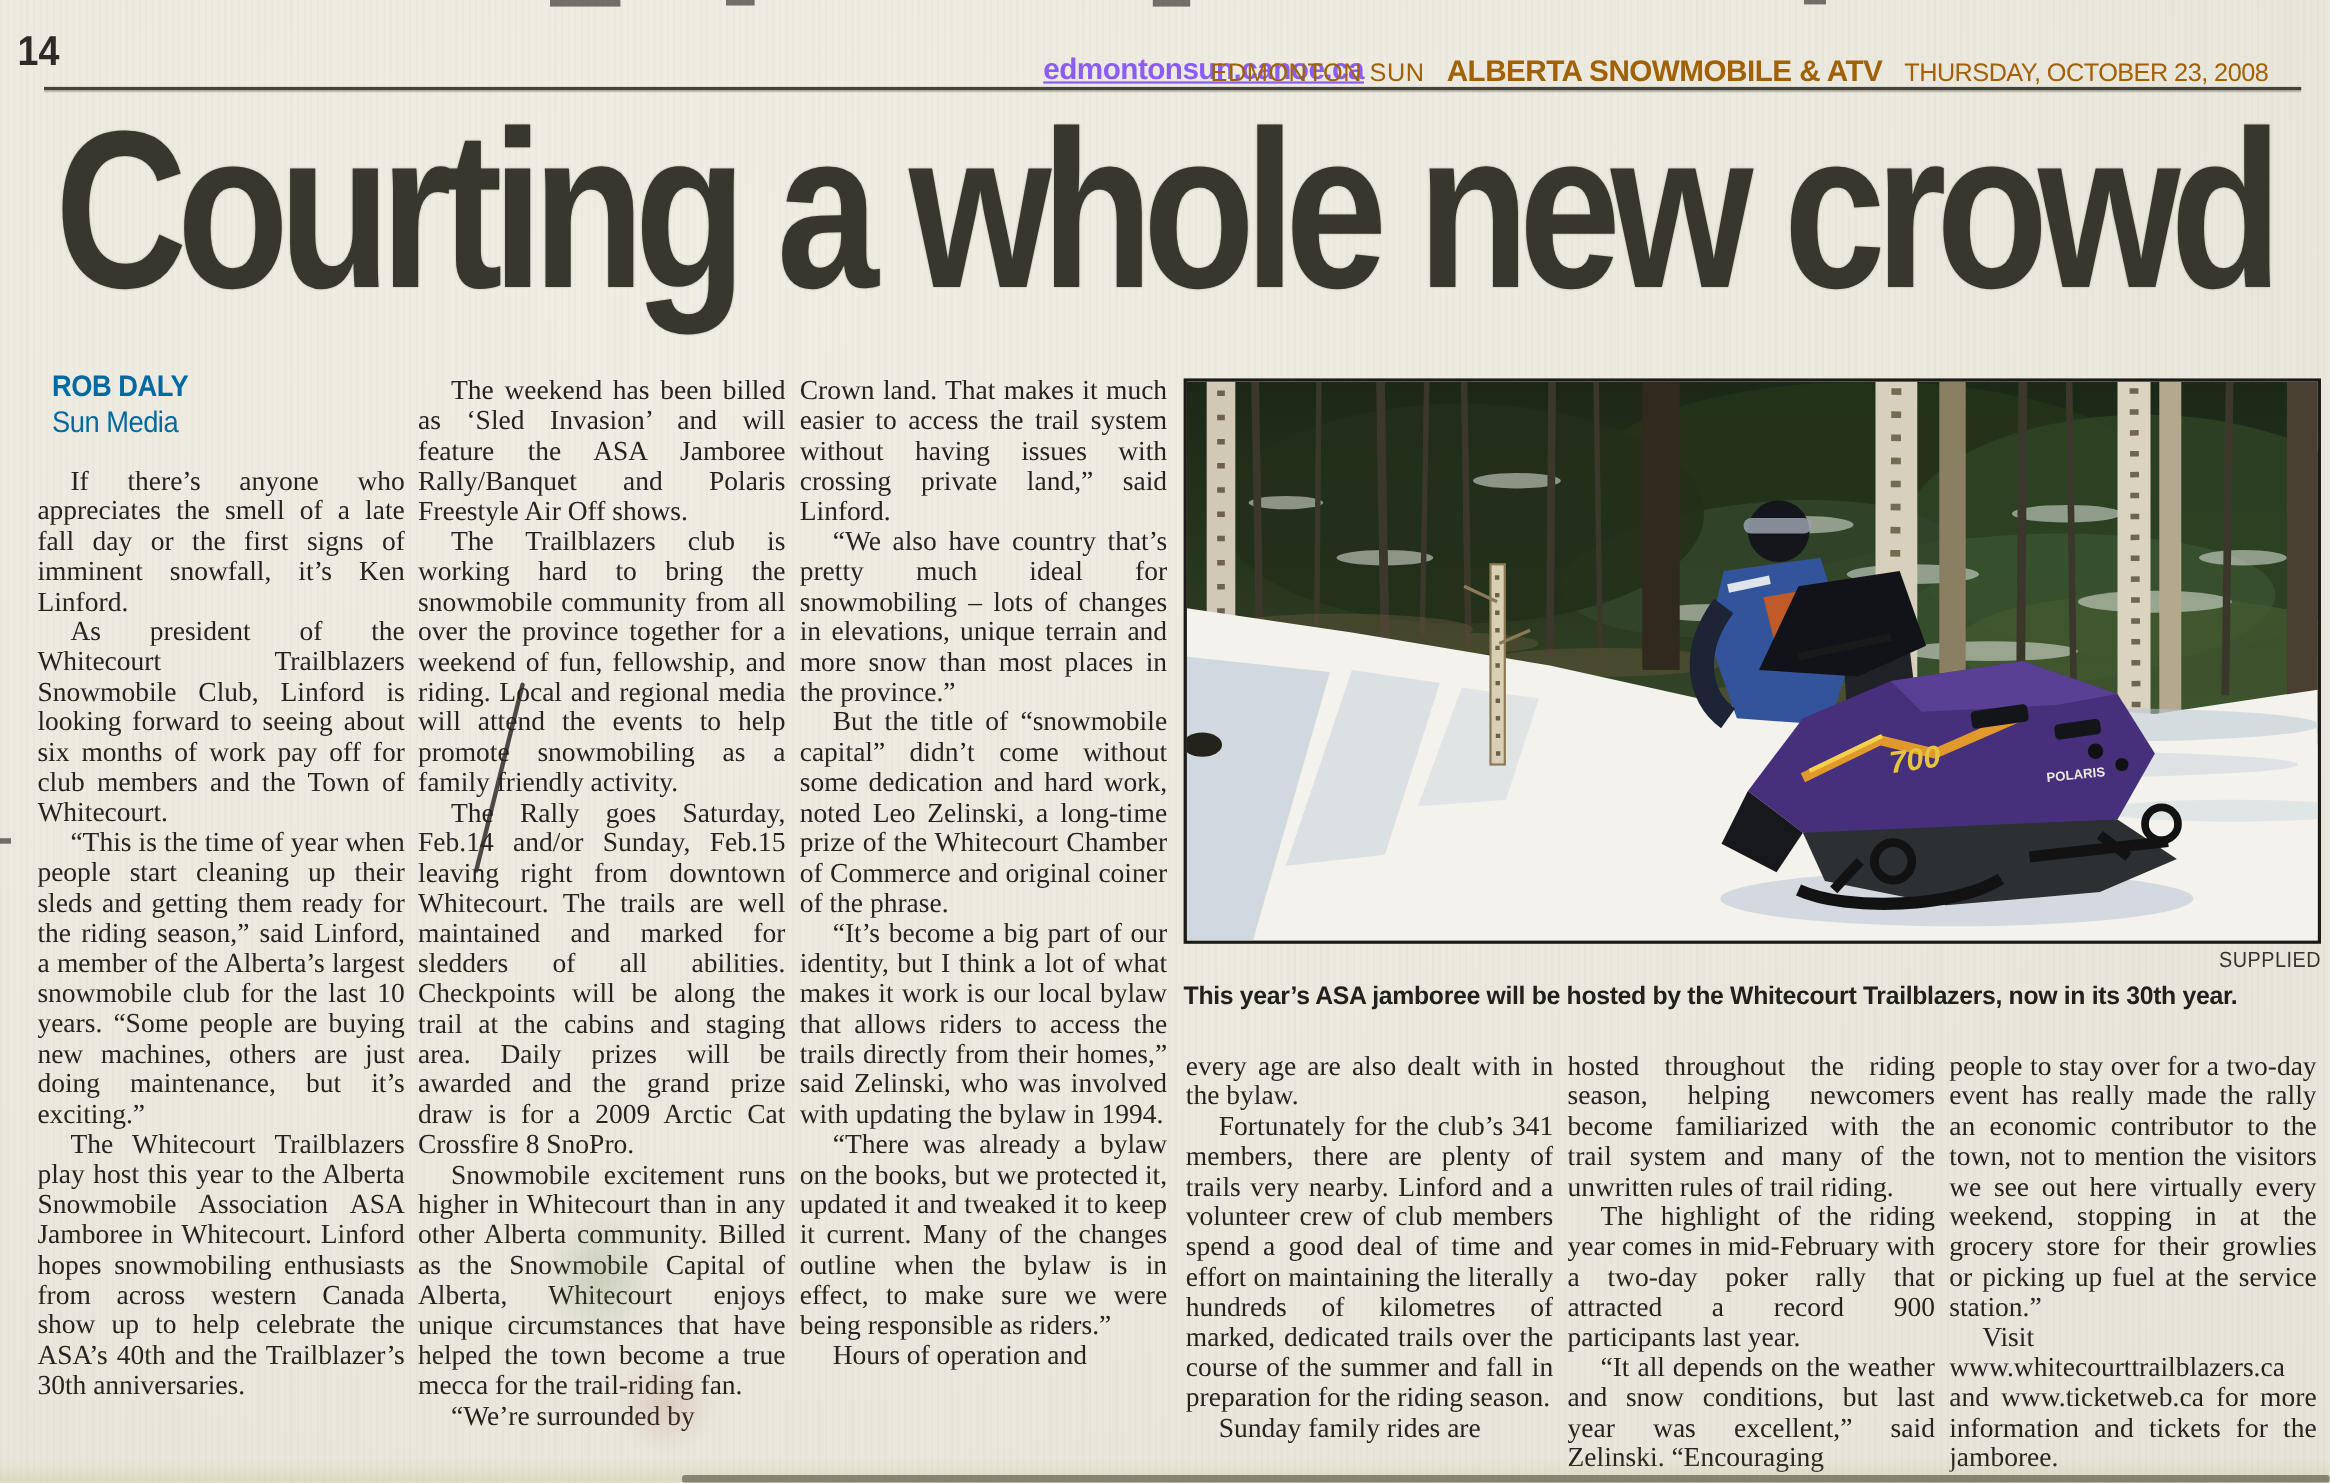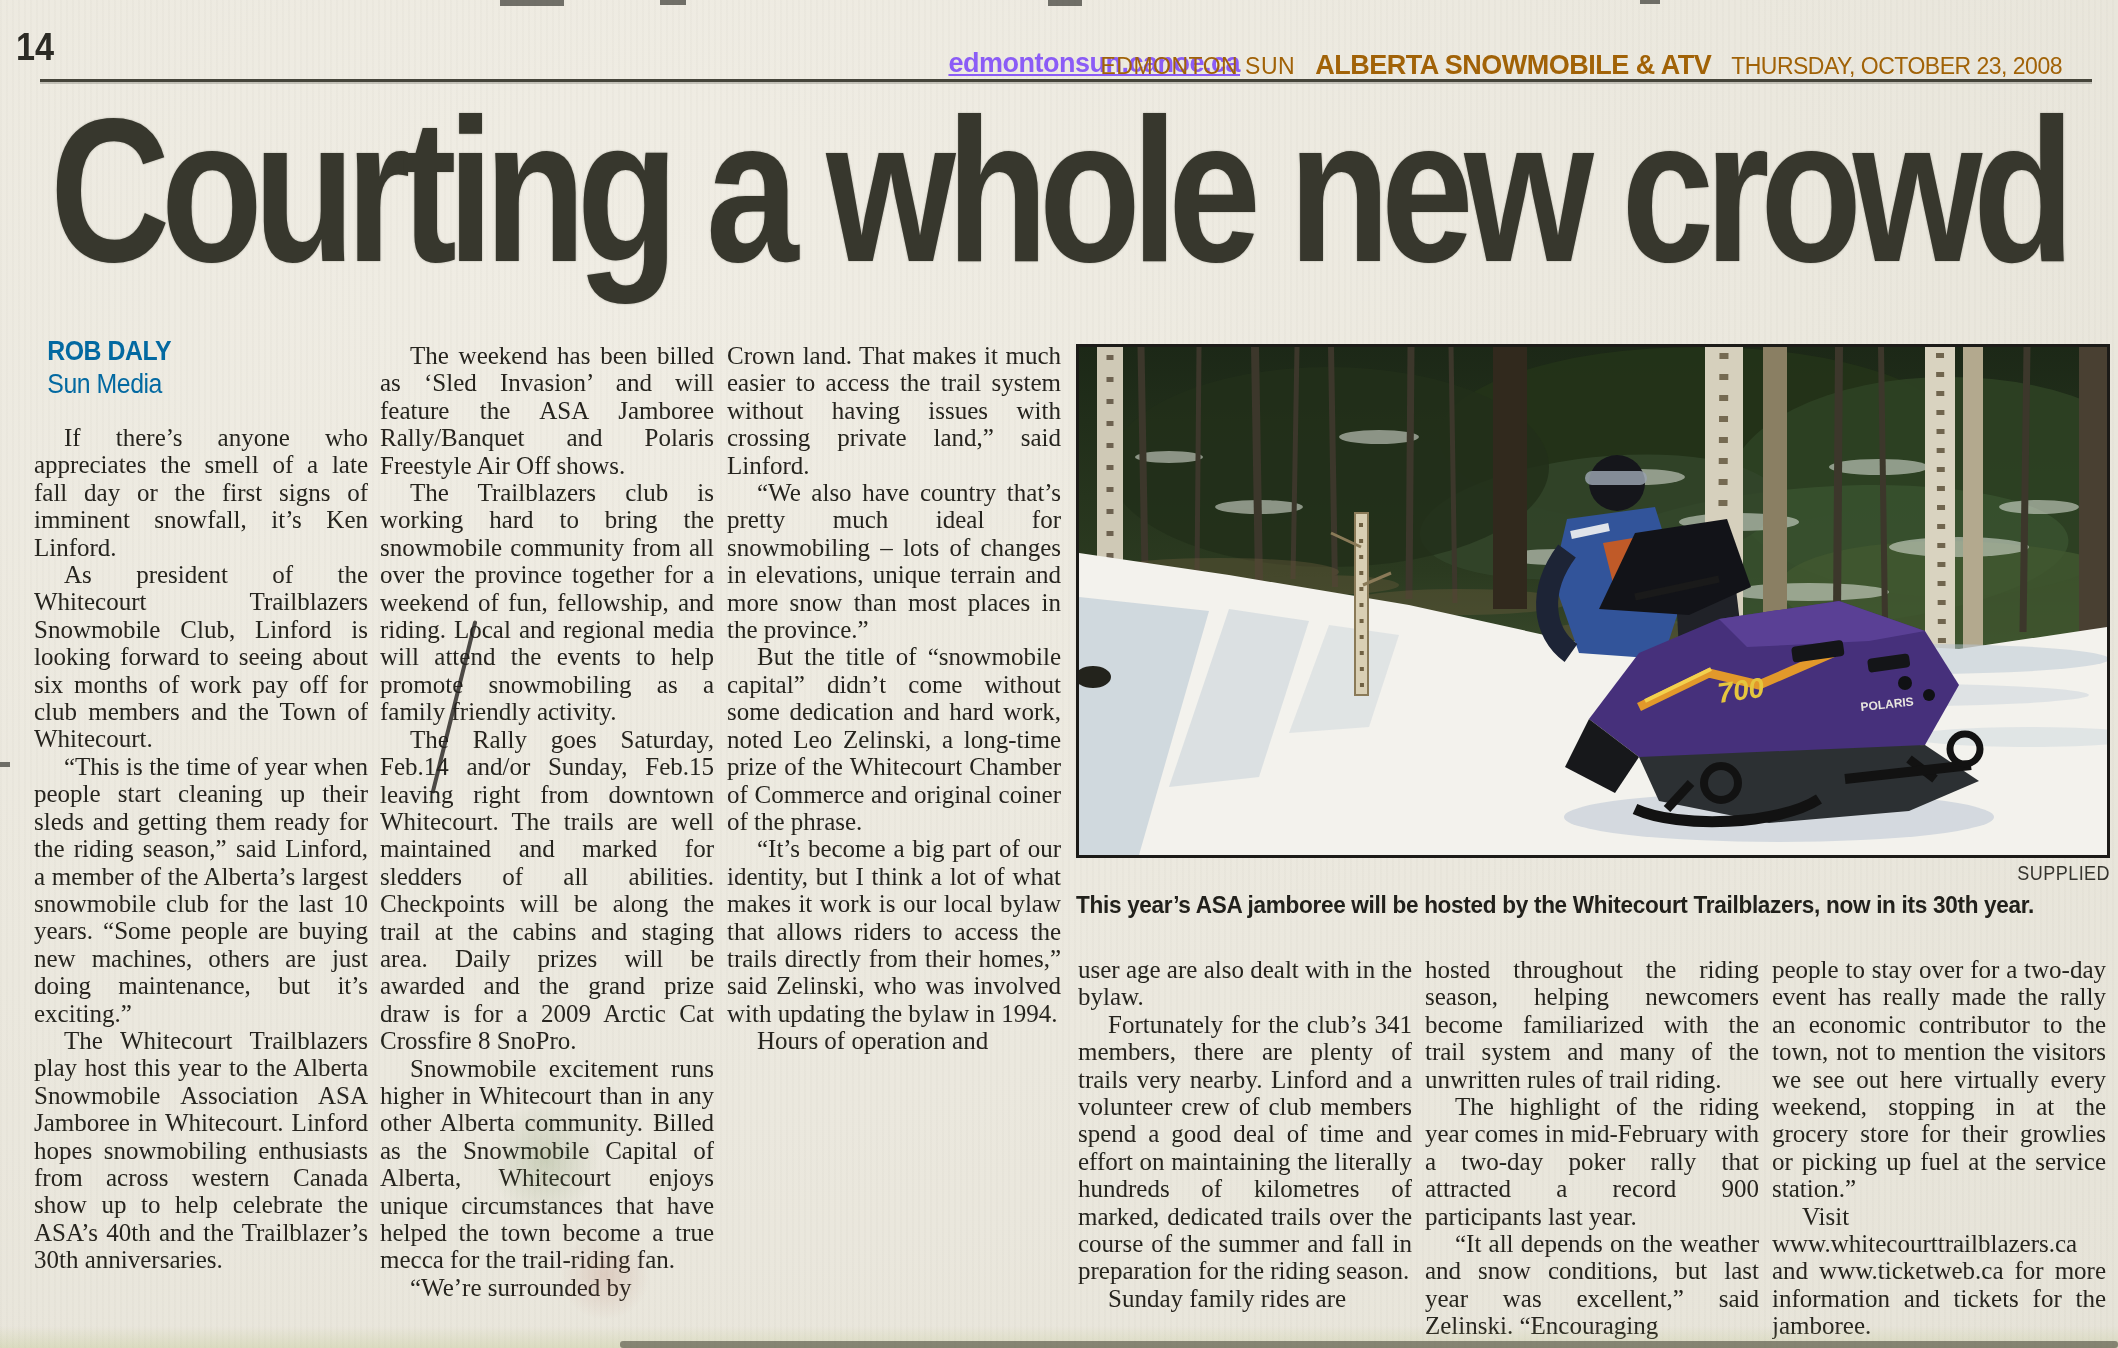--- a/index.html
+++ b/index.html
@@ -79,24 +79,25 @@
     <p>The Trailblazers club is working hard to bring the snowmobile community from all over the province together for a weekend of fun, fellowship, and riding. Local and regional media will attend the events to help promote snowmobiling as a family friendly activity.</p>
     <p>The Rally goes Saturday, Feb.14 and/or Sunday, Feb.15 leaving right from downtown Whitecourt. The trails are well maintained and marked for sledders of all abilities. Checkpoints will be along the trail at the cabins and staging area. Daily prizes will be awarded and the grand prize draw is for a 2009 Arctic Cat Crossfire 8 SnoPro.</p>
     <p>Snowmobile excitement runs higher in Whitecourt than in any other Alberta community. Billed as the Snowmobile Capital of Alberta, Whitecourt enjoys unique circumstances that have helped the town become a true mecca for the trail-riding fan.</p>
     <p>“We’re surrounded by</p>
   </div>
 <div id="col3" class="abs col">
     <p class="noind">Crown land. That makes it much easier to access the trail system without having issues with crossing private land,” said Linford.</p>
     <p>“We also have country that’s pretty much ideal for snowmobiling – lots of changes in elevations, unique terrain and more snow than most places in the province.”</p>
     <p>But the title of “snowmobile capital” didn’t come without some dedication and hard work, noted Leo Zelinski, a long-time prize of the Whitecourt Chamber of Commerce and original coiner of the phrase.</p>
     <p>“It’s become a big part of our identity, but I think a lot of what makes it work is our local bylaw that allows riders to access the trails directly from their homes,” said Zelinski, who was involved with updating the bylaw in 1994.</p>
+    <p>“There was already a bylaw on the books, but we protected it, updated it and tweaked it to keep it current. Many of the changes outline when the bylaw is in effect, to make sure we were being responsible as riders.”</p>
     <p>Hours of operation and</p>
   </div>
 <div id="col4" class="abs col">
-    <p class="noind">user age are also dealt with in the bylaw.</p>
+    <p class="noind">every age are also dealt with in the bylaw.</p>
     <p>Fortunately for the club’s 341 members, there are plenty of trails very nearby. Linford and a volunteer crew of club members spend a good deal of time and effort on maintaining the literally hundreds of kilometres of marked, dedicated trails over the course of the summer and fall in preparation for the riding season.</p>
     <p>Sunday family rides are</p>
   </div>
 <div id="col5" class="abs col">
     <p class="noind">hosted throughout the riding season, helping newcomers become familiarized with the trail system and many of the unwritten rules of trail riding.</p>
     <p>The highlight of the riding year comes in mid-February with a two-day poker rally that attracted a record 900 participants last year.</p>
     <p>“It all depends on the weather and snow conditions, but last year was excellent,” said Zelinski. “Encouraging</p>
   </div>
 <div id="col6" class="abs col">
     <p class="noind">people to stay over for a two-day event has really made the rally an economic contributor to the town, not to mention the visitors we see out here virtually every weekend, stopping in at the grocery store for their growlies or picking up fuel at the service station.”</p>

